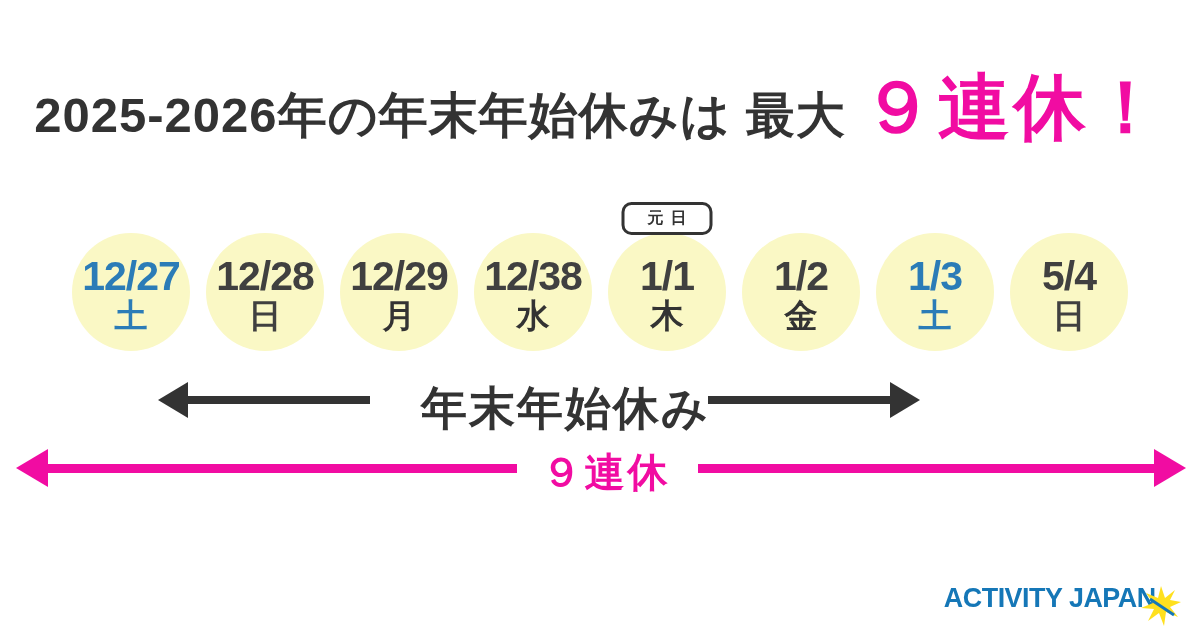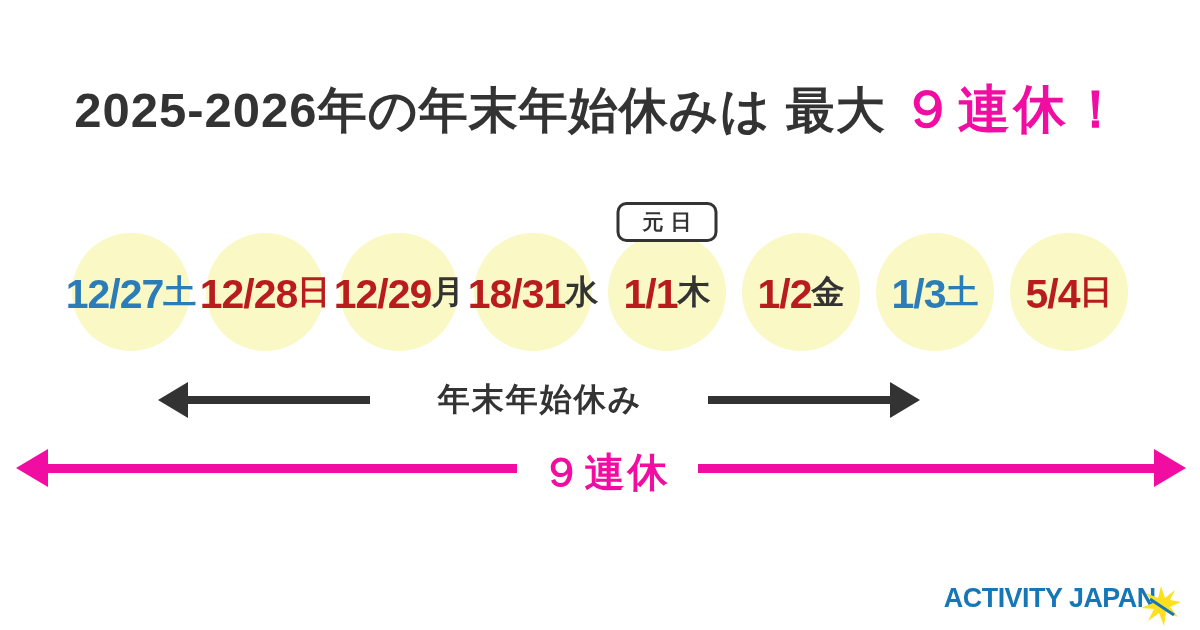--- a/index.html
+++ b/index.html
@@ -7,60 +7,60 @@
     position:relative;
     width:1200px;height:630px;
     background:#ffffff;
     overflow:hidden;
     font-family:"Liberation Sans","DejaVu Sans",sans-serif;
   }
 
   
   .title{
     position:absolute;top:60px;left:0;right:0;
-    margin:15px;
+    margin:0;
     display:flex;justify-content:center;align-items:baseline;gap:16px;
     white-space:nowrap;
   }
   .title-main{
     font-size:49px;font-weight:bold;color:#333333;letter-spacing:1px;
   }
   .title-hl{
-    font-size:52px;font-weight:bold;color:#F10CA2;letter-spacing:4px;
+    font-size:72px;font-weight:bold;color:#F10CA2;letter-spacing:4px;
   }
 
   
   .cal-row{
     position:absolute;top:233px;left:0;right:0;
     display:flex;justify-content:center;gap:16px;
   }
   .day-cell{position:relative;width:118px;height:118px;}
   .day-circle{
     width:118px;height:118px;border-radius:50%;
     background:#FAF8C5;
-    display:flex;flex-direction:row;align-items:center;justify-content:center;
+    display:flex;flex-direction:column;align-items:center;justify-content:center;
     box-sizing:border-box;
   }
   .day-date{
     font-size:41px;font-weight:bold;letter-spacing:-1px;line-height:1.05;
     margin-top:6px;
   }
   .day-weekday{
     font-size:33px;font-weight:bold;line-height:1.1;
   }
   .c-blue{color:#2B7CB7;}
-  .c-red{color:#b91c1c;}
+  .c-red{color:#404040;}
   .c-dark{color:#333333;}
 
   .day-badge{
     display:none;
     position:absolute;top:-31px;left:50%;transform:translateX(-50%);
     background:#ffffff;border:3px solid #333333;border-radius:10px;
     padding:3px 16px;
-    font-size:21px;font-weight:bold;color:#333333;letter-spacing:7px;text-indent:7px;
+    font-size:16px;font-weight:bold;color:#333333;letter-spacing:7px;text-indent:7px;
     white-space:nowrap;z-index:2;
   }
 
   
   .ba-row{position:absolute;top:382px;left:0;width:1200px;height:36px;}
   .ba-left,.ba-right{position:absolute;top:0;height:36px;}
   .ba-left{left:158px;width:212px;}
   .ba-right{left:708px;width:212px;}
   .ba-head-left{
     position:absolute;left:0;top:0;width:0;height:0;
@@ -69,21 +69,21 @@
   }
   .ba-head-right{
     position:absolute;right:0;top:0;width:0;height:0;
     border-top:18px solid transparent;border-bottom:18px solid transparent;
     border-left:30px solid #333333;
   }
   .ba-left .ba-shaft{position:absolute;left:26px;right:0;top:14px;height:8px;background:#333333;}
   .ba-right .ba-shaft{position:absolute;left:0;right:26px;top:14px;height:8px;background:#333333;}
   .ba-label{
     position:absolute;left:370px;width:340px;top:-4px;
-    text-align:center;font-size:32px;font-weight:bold;color:#333333;letter-spacing:2px;
+    text-align:right;font-size:46px;font-weight:bold;color:#333333;letter-spacing:2px;
     white-space:nowrap;
   }
 
   
   .ma-row{position:absolute;top:448px;left:2px;width:1200px;height:44px;}
   .ma-head-left{
     position:absolute;left:14px;top:1px;width:0;height:0;
     border-top:19px solid transparent;border-bottom:19px solid transparent;
     border-right:32px solid #F10CA2;
   }
@@ -144,21 +144,21 @@
       <div class="day-circle">
         <div class="day-date c-red">12/29</div>
         <div class="day-weekday c-dark">月</div>
       </div>
     </div>
 
 
     <div class="day-cell">
 
       <div class="day-circle">
-        <div class="day-date c-red">18/31</div>
+        <div class="day-date c-red">12/38</div>
         <div class="day-weekday c-dark">水</div>
       </div>
     </div>
 
     <div class="day-cell">
       <div class="day-badge" style="display: block;">元日</div>
       <div class="day-circle">
         <div class="day-date c-red">1/1</div>
         <div class="day-weekday c-dark">木</div>
       </div>

